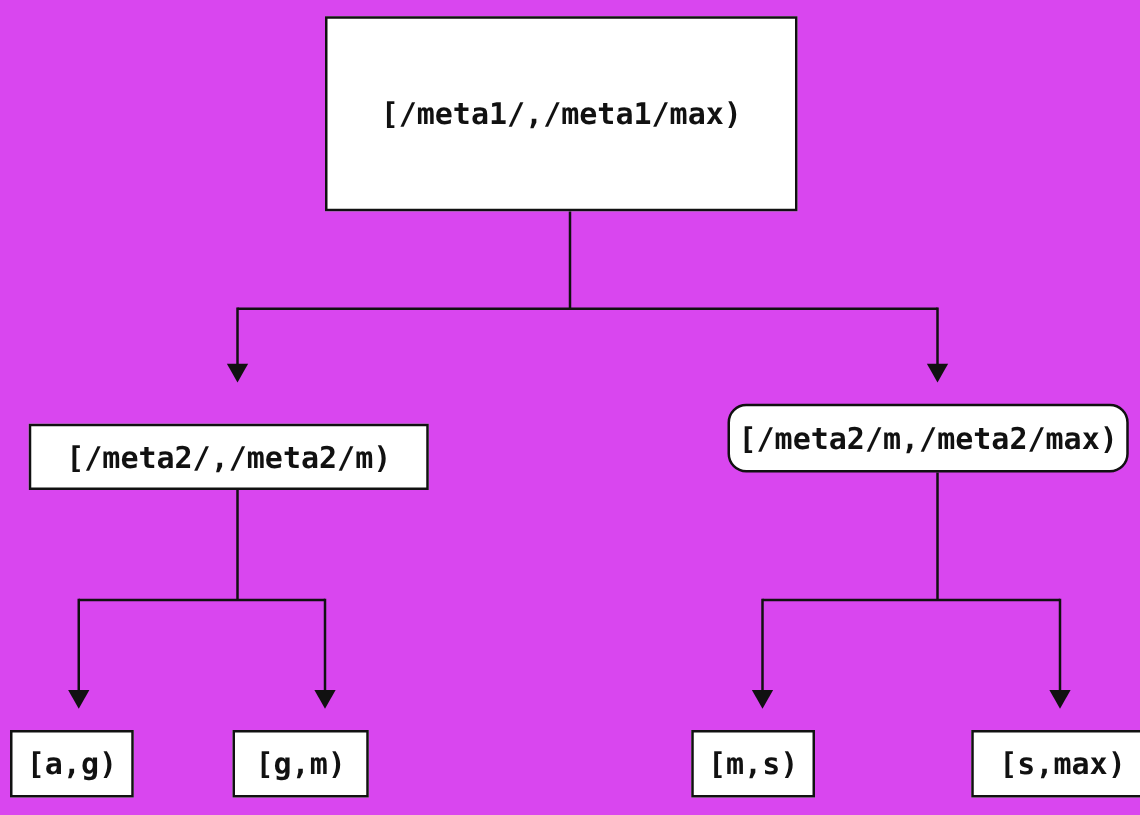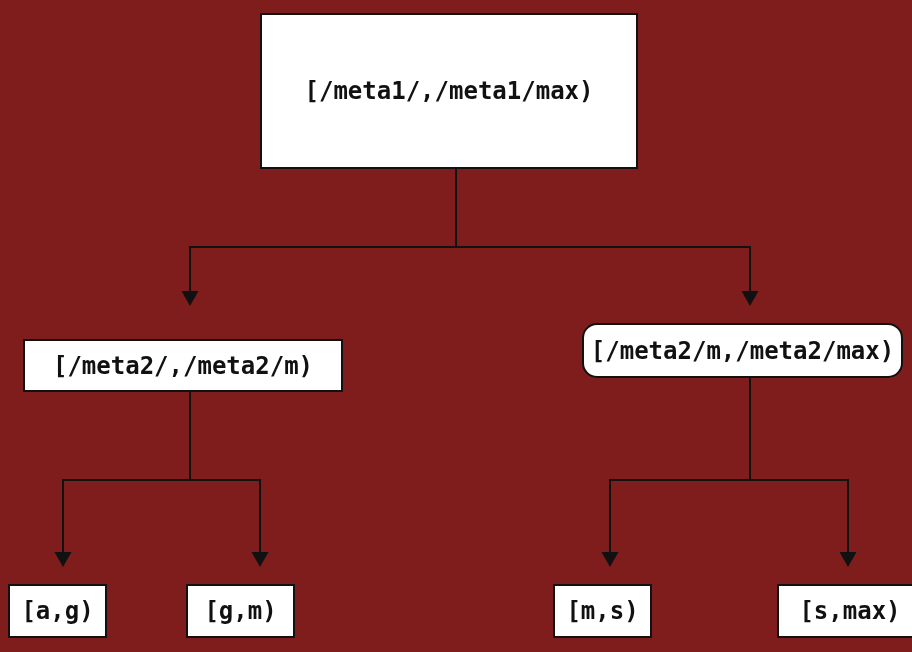--- a/index.html
+++ b/index.html
@@ -4,21 +4,21 @@
 <style>
   html, body {
     margin: 0;
     padding: 0;
     background: #ffffff;
   }
   .stage {
     position: relative;
     width: 912px;
     height: 652px;
-    background: #7f1d1d;
+    background: #d946ef;
     overflow: hidden;
     font-family: "DejaVu Sans Mono", "Liberation Mono", monospace;
   }
   .connectors {
     position: absolute;
     left: 0;
     top: 0;
     width: 912px;
     height: 652px;
   }

